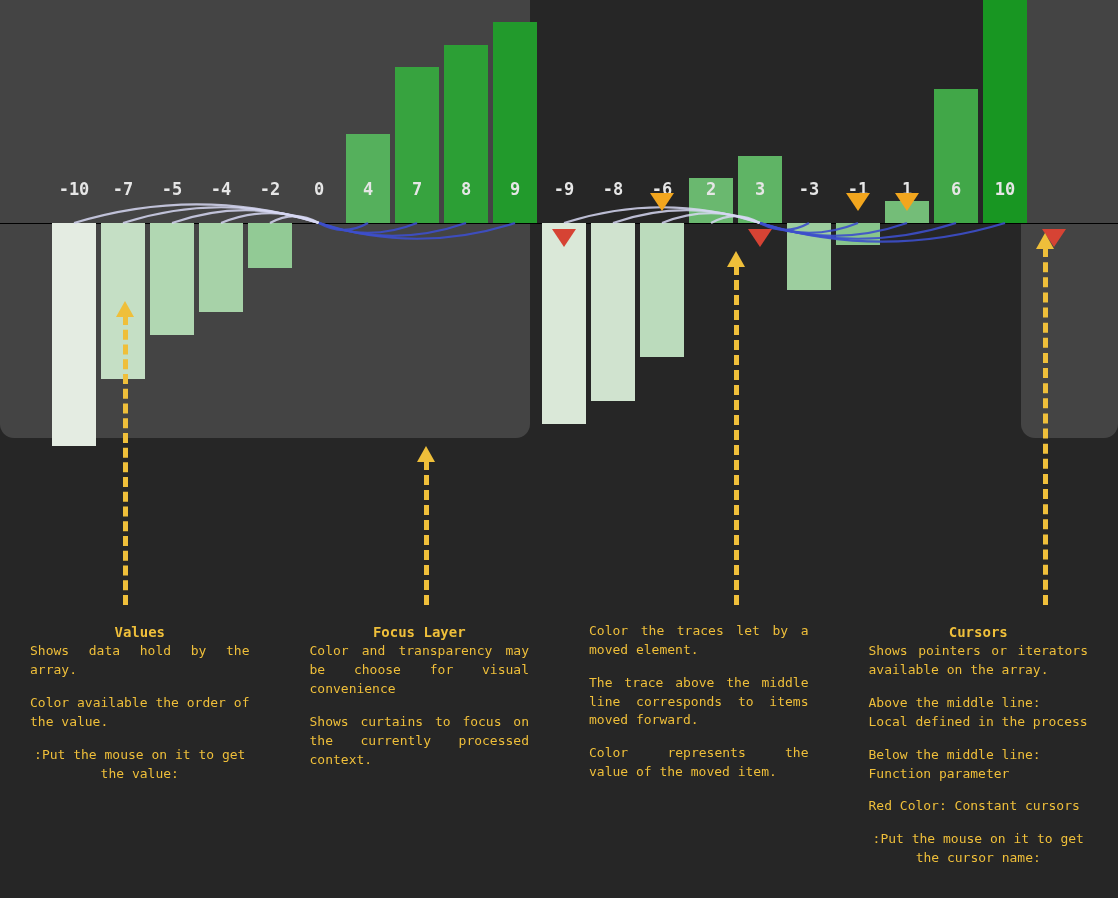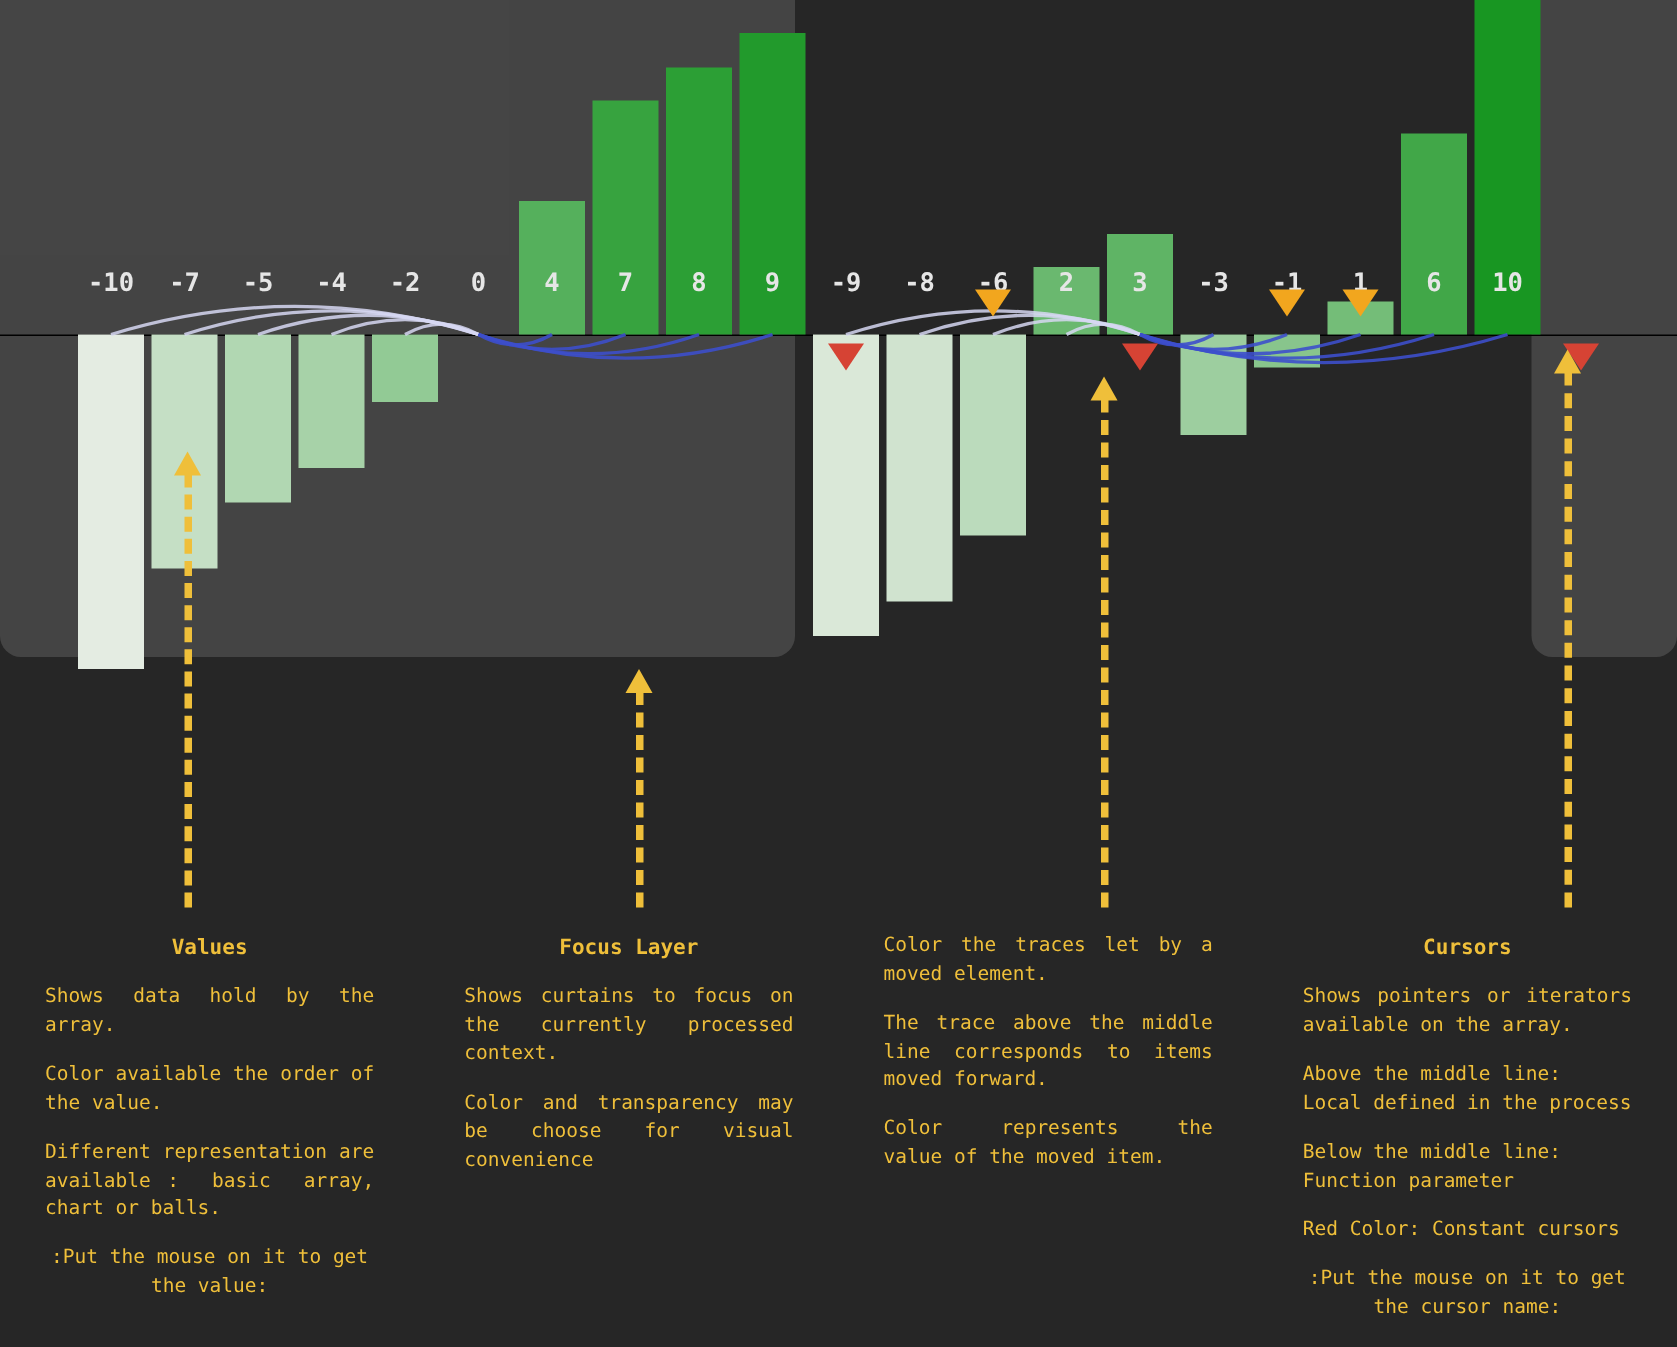--- a/index.html
+++ b/index.html
@@ -77,21 +77,20 @@
   .legend-col {
     flex: 1 1 0;
     padding: 0 30px;
     color: #efbf3a;
     font-size: 13px;
     line-height: 1.45;
   }
   .legend-title {
     text-align: center;
     font-weight: 700;
-    margin-bottom: 14px;
     font-size: 14px;
   }
   .legend-para {
     text-align: justify;
     text-align-last: left;
     margin-bottom: 14px;
     white-space: pre-wrap;
   }
   .legend-tip {
     text-align: center;
@@ -200,27 +199,26 @@
     <div class="arrow-head" style="left: 734px; top: 251px;"></div>
     <div class="arrow-dashed" style="left: 1043px; top: 247px; height: 358px;"></div>
     <div class="arrow-head" style="left: 1043px; top: 233px;"></div>
   </div>
 
 <div class="legend-row">
   <div class="legend-col">
     <div class="legend-title">Values</div>
     <div class="legend-para">Shows  data  hold  by  the array.</div>
     <div class="legend-para">Color available the order of the value.</div>
-    <div class="legend-para">Different representation are available :  basic  array, chart or balls.</div>
     <div class="legend-tip">:Put the mouse on it to get the value:</div>
   </div>
   <div class="legend-col">
     <div class="legend-title">Focus Layer</div>
+    <div class="legend-para">Color and transparency may be  choose  for  visual convenience</div>
     <div class="legend-para">Shows curtains to focus on the   currently   processed context.</div>
-    <div class="legend-para">Color and transparency may be  choose  for  visual convenience</div>
   </div>
   <div class="legend-col">
     <div class="legend-para">Color the traces let by a moved element.</div>
     <div class="legend-para">The trace above the middle line  corresponds  to  items moved forward.</div>
     <div class="legend-para">Color  represents  the  value of the moved item.</div>
   </div>
   <div class="legend-col">
     <div class="legend-title">Cursors</div>
     <div class="legend-para">Shows pointers or iterators available on the array.</div>
     <div class="legend-para">Above the middle line:

